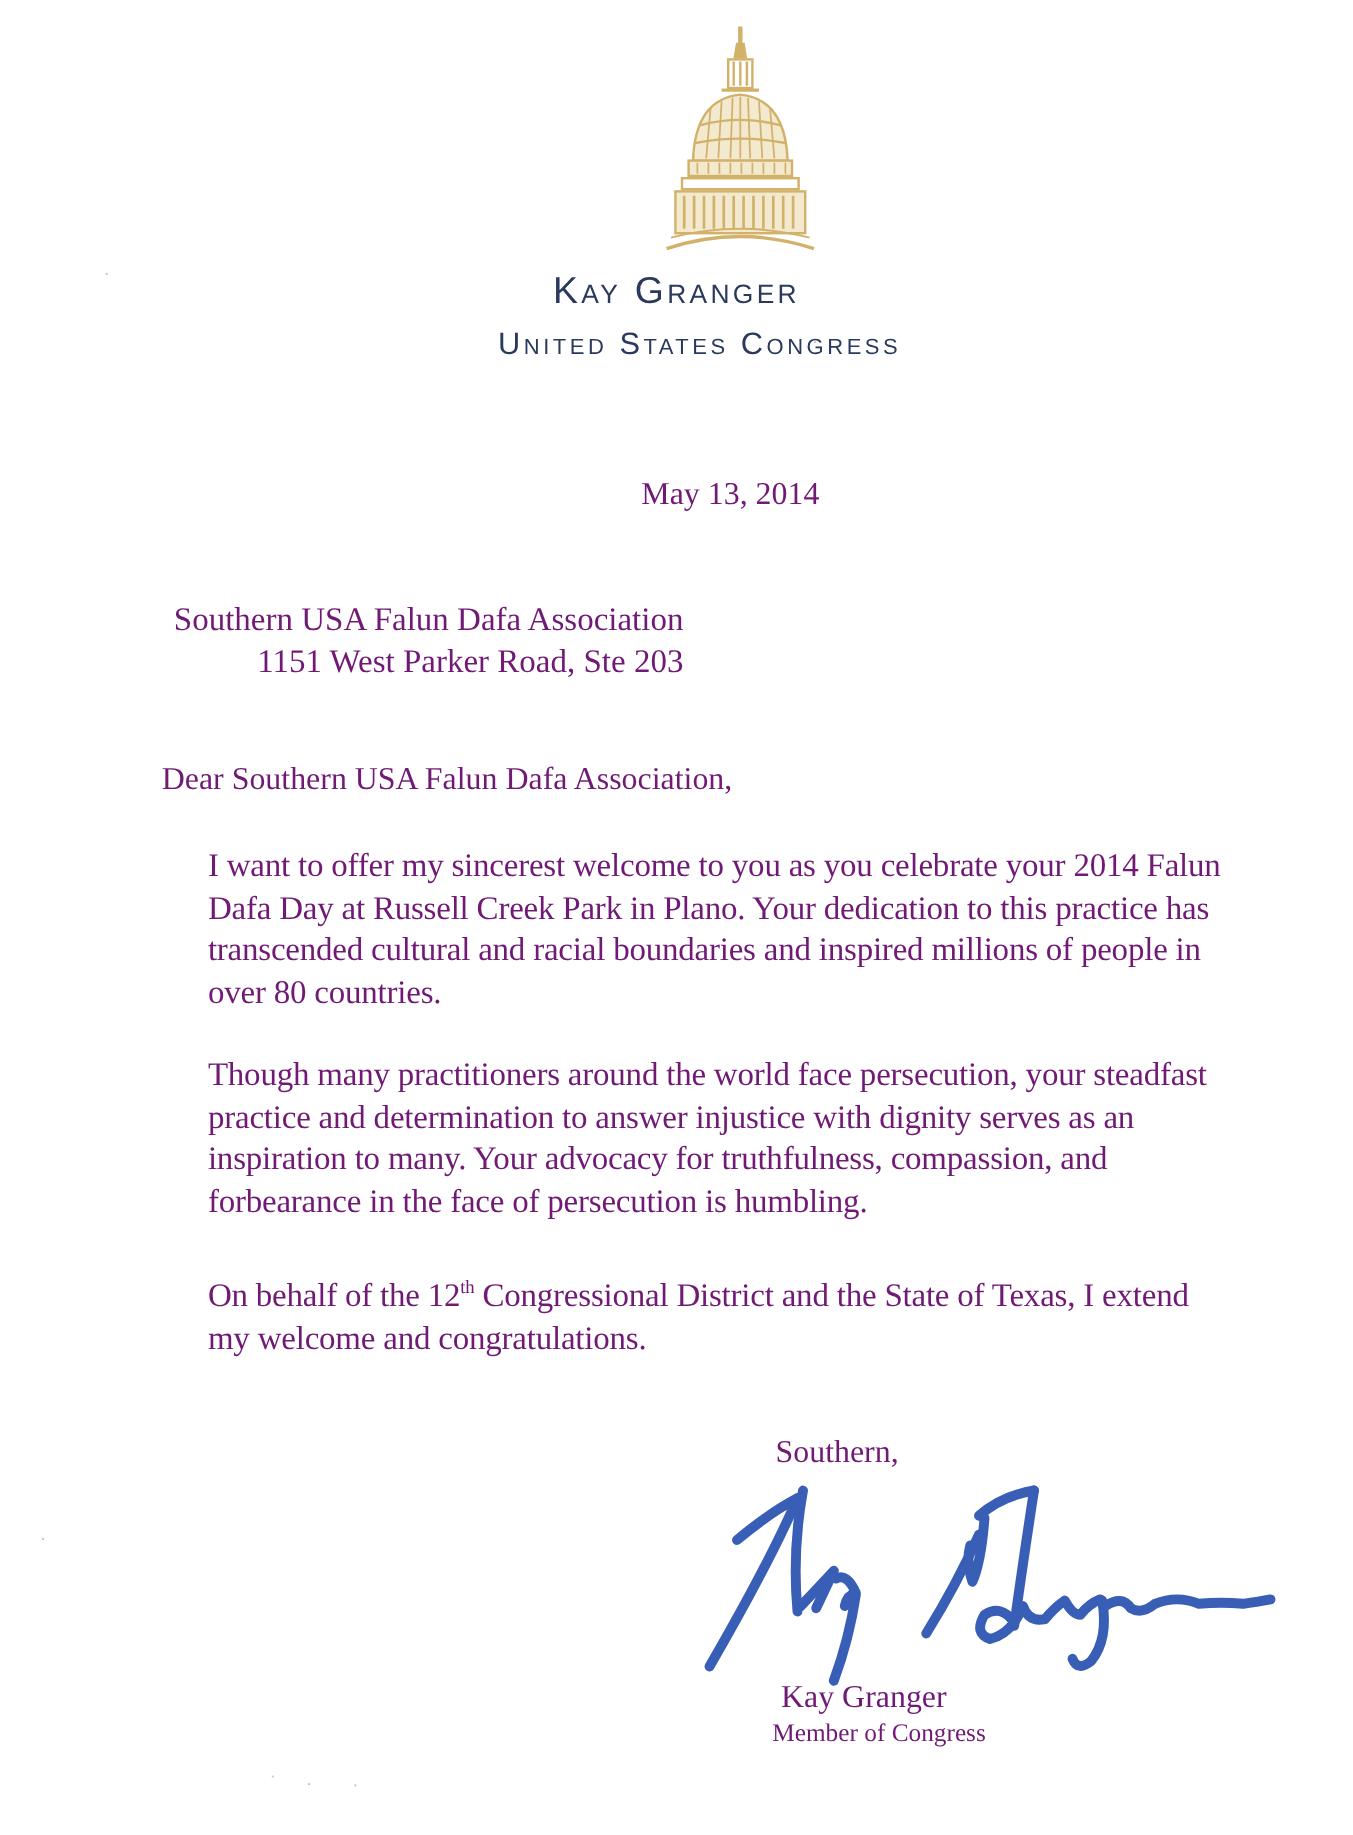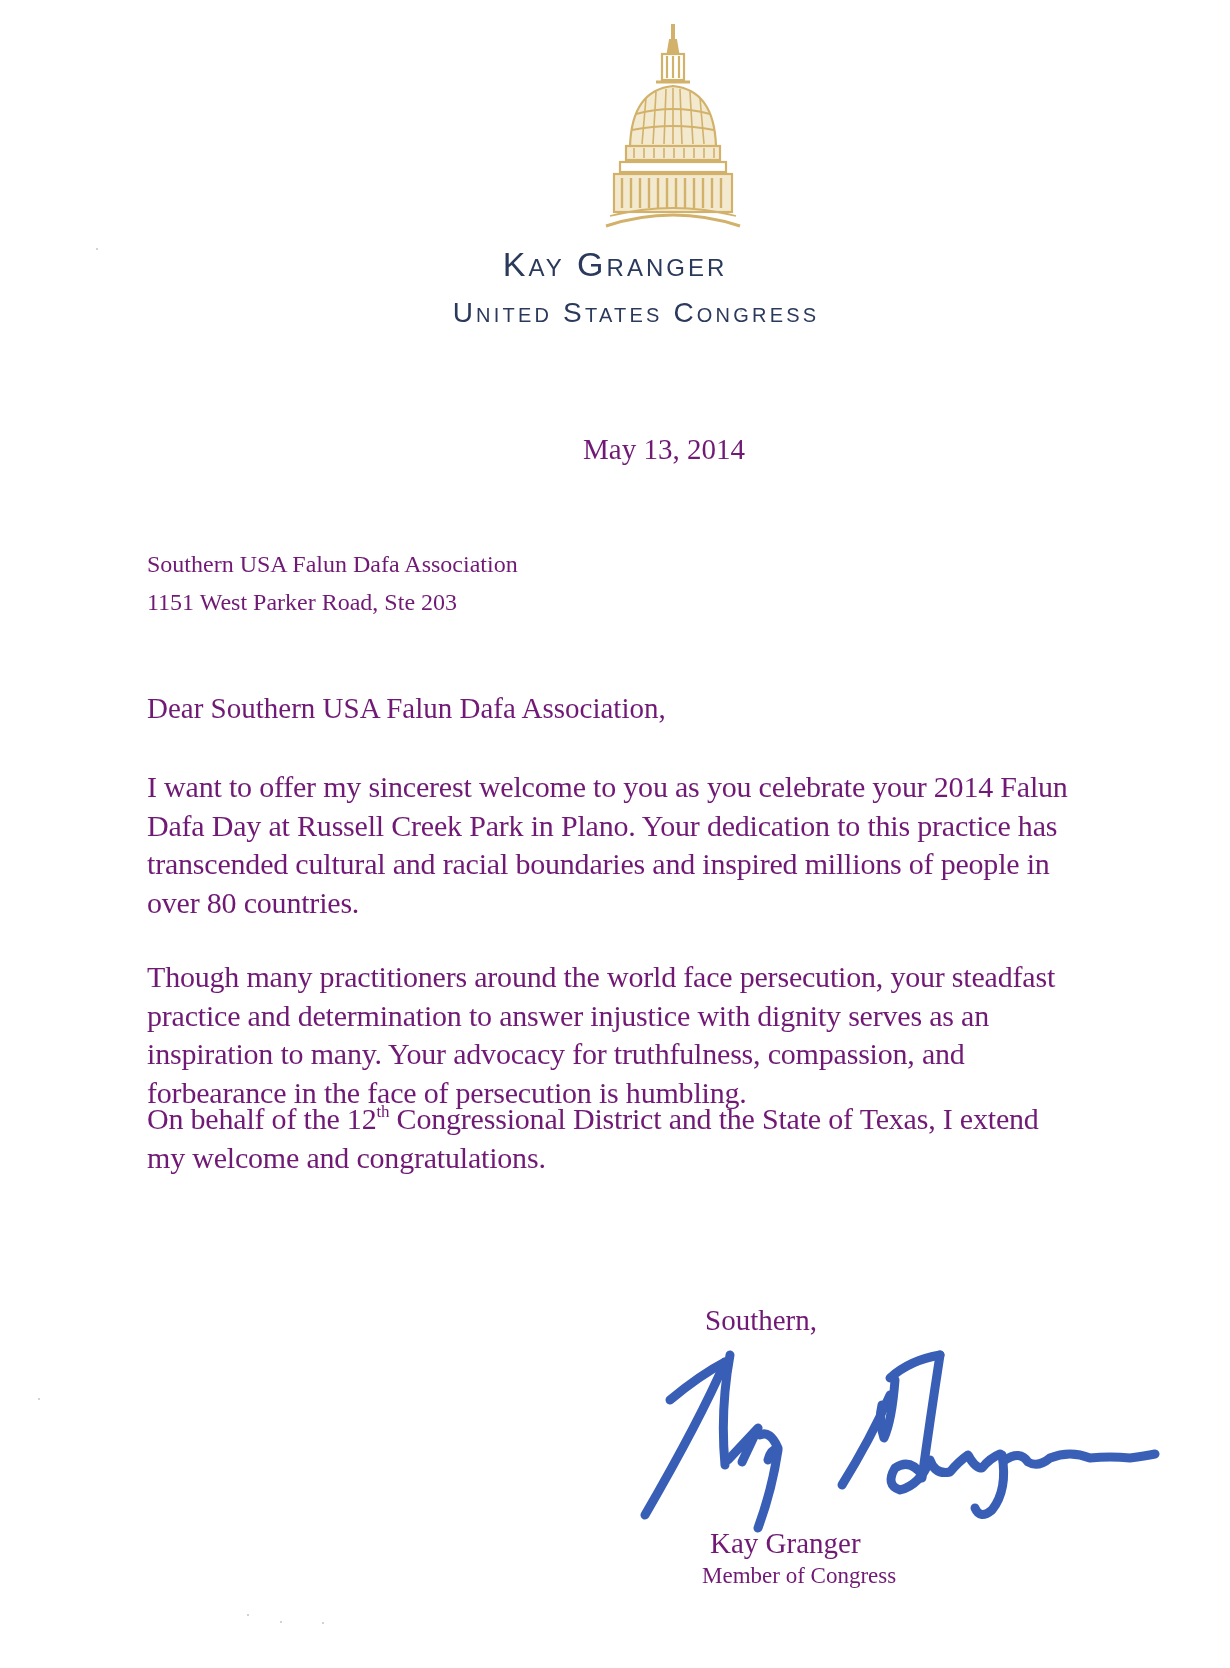--- a/index.html
+++ b/index.html
@@ -1,34 +1,34 @@
 <!DOCTYPE html>
 <html><head>
 <meta charset="utf-8">
 <style>
   html, body { margin: 0; padding: 0; background: #ffffff; }
   body { width: 1230px; height: 1668px; position: relative; overflow: hidden; }
   .page { position: absolute; inset: 0; background: #fff; }
   .abs { position: absolute; }
   .serif { font-family: "Liberation Serif", "DejaVu Serif", serif; color: #701a75; }
-  .body-text { font-size: 30px; line-height: 38.5px; letter-spacing: -0.2px; }
+  .body-text { font-size: 30px; line-height: 38.5px; letter-spacing: -0.2px; margin-left: 42px; }
   .letterhead-name {
     font-family: "Liberation Sans", "DejaVu Sans", sans-serif;
     color: #2b3a5c; font-variant: small-caps; letter-spacing: 3px;
     text-align: center; width: 1230px; left: 0; font-weight: normal;
   }
   #lh-name { top: 245px; font-size: 34px; }
   #lh-org { top: 297px; font-size: 28px; letter-spacing: 3.2px; padding-left: 21px; }
   #seal { left: 598px; top: 18px; width: 150px; height: 215px; }
   #date { left: 583px; top: 433px; font-size: 29px; }
-  #address { left: 147px; top: 545px; font-size: 24px; line-height: 38px; }
+  #address { left: 158px; top: 545px; font-size: 30px; line-height: 38px; text-align: right; }
   #salutation { left: 147px; top: 692px; font-size: 29px; }
   #para1 { left: 147px; top: 768px; width: 1040px; }
   #para2 { left: 147px; top: 958px; width: 1040px; }
-  #para3 { left: 147px; top: 1100px; width: 1040px; }
+  #para3 { left: 147px; top: 1159px; width: 1040px; }
   .line { display: block; white-space: nowrap; }
   sup { font-size: 17px; line-height: 0; vertical-align: 12px; }
   #closing { left: 705px; top: 1304px; font-size: 29px; }
   #signature { left: 630px; top: 1350px; width: 540px; height: 185px; }
   #signer-name { left: 710px; top: 1527px; font-size: 29px; }
   #signer-title { left: 702px; top: 1563px; font-size: 23px; }
   .speck { position: absolute; width: 2px; height: 2px; background: #999; border-radius: 1px; opacity: 0.6; }
 </style>
 </head>
 <body>

